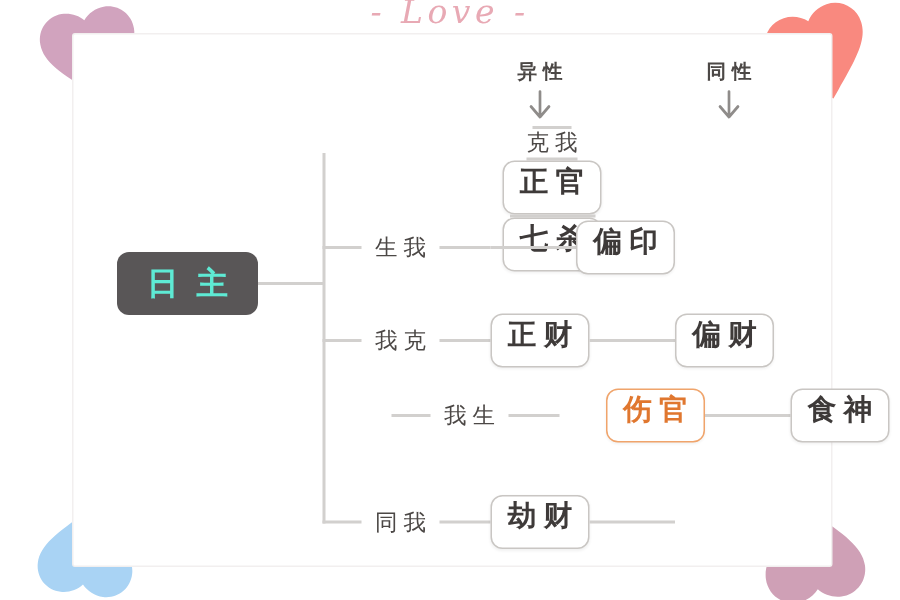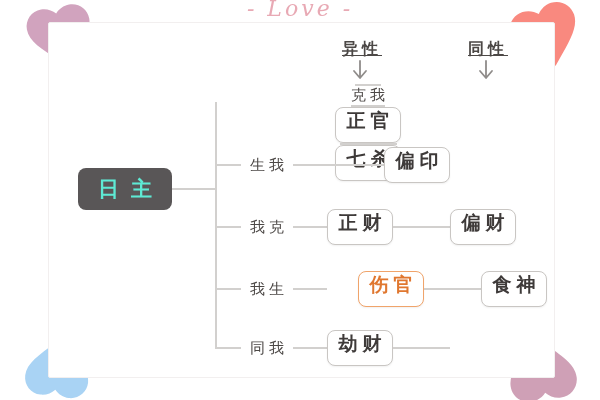--- a/index.html
+++ b/index.html
@@ -29,21 +29,21 @@
   .card { position: absolute; z-index: 1; left: 48px; top: 22px; width: 507px; height: 356px;
     background: #fff; border: 1px solid #f2efef; border-radius: 2px; }
 
   .layer { position: absolute; z-index: 2; left: 0; top: 0; width: 600px; height: 400px; }
 
   .love-title { position: absolute; left: 0; top: -4px; width: 600px; text-align: center;
     font-family: "DejaVu Serif", serif; font-style: italic; font-size: 22px;
     letter-spacing: 3px; color: var(--love-text); }
 
   .col-header { position: absolute; width: 60px; text-align: center; top: 39px;
-    font-size: 16px; font-weight: 600; color: var(--label-text); text-decoration: underline; }
+    font-size: 13px; font-weight: 600; color: var(--label-text); }
   .col-header span { letter-spacing: 4px; margin-right: -4px; }
   .col-arrow { position: absolute; top: 59px; width: 18px; height: 24px; }
 
   .day-master { position: absolute; left: 78px; top: 168px; width: 94px; height: 42px;
     background: var(--day-master-bg); border-radius: 8px; color: #5eead4;
     display: flex; align-items: center; justify-content: center;
     font-size: 21px; font-weight: 700; }
   .day-master span { letter-spacing: 12px; margin-right: -12px; }
 
   .hline { position: absolute; height: 2px; background: var(--line); }
@@ -149,21 +149,21 @@
       <div class="link2"></div>
       <div class="god-box">
           <span>正财</span>
         </div>
       <div class="link3"></div>
       <div class="god-box">
           <span>偏财</span>
         </div>
     </div>
 
-    <div class="row" style="top:270px;">
+    <div class="row" style="top:258px;padding-left:46px;">
       <div class="stub"></div>
       <div class="rel-label"><span>我生</span></div>
       <div class="link2"></div>
       <div class="god-box highlight">
           <span>伤官</span>
         </div>
       <div class="link3"></div>
       <div class="god-box">
           <span>食神</span>
         </div>

